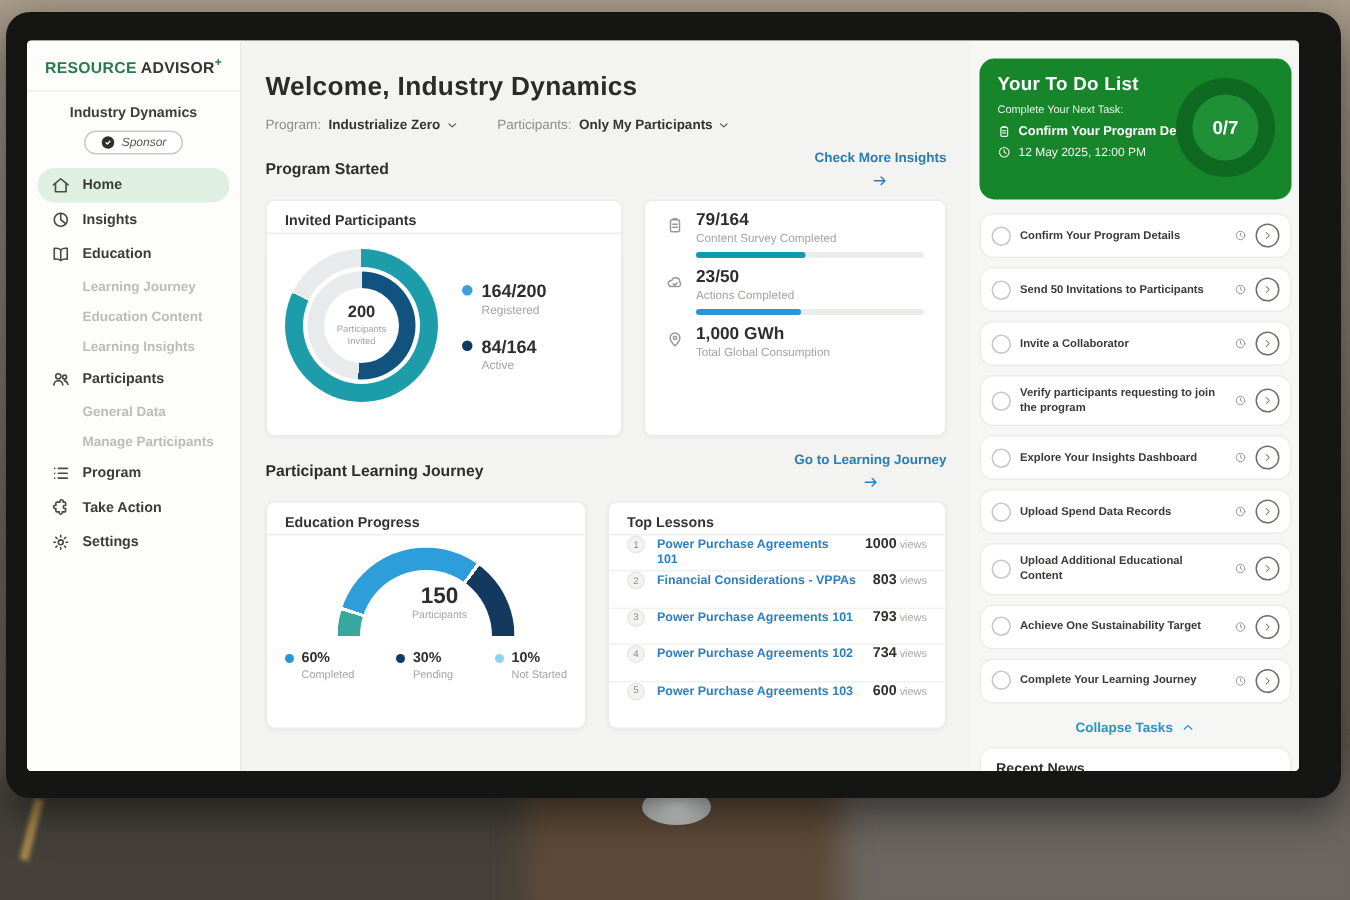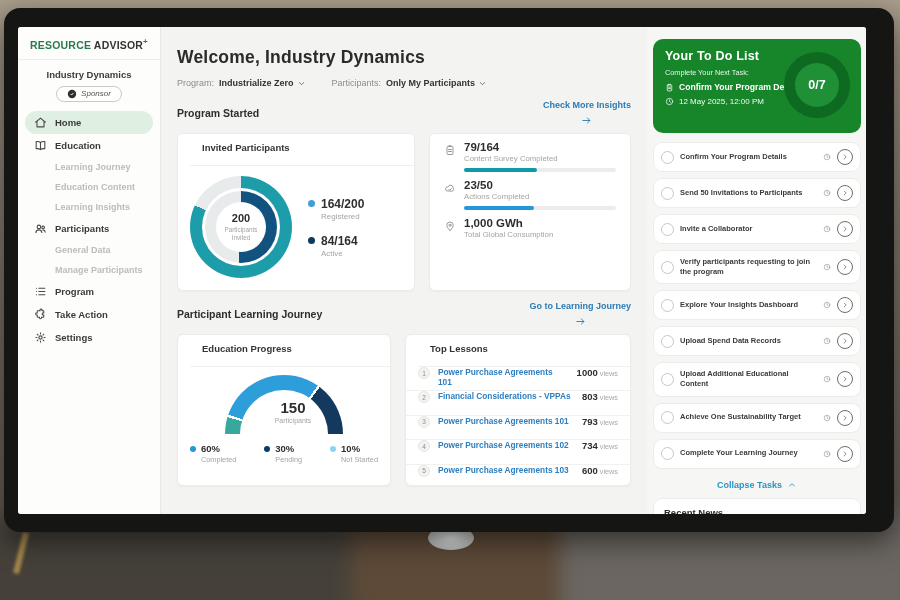--- a/index.html
+++ b/index.html
@@ -47,21 +47,21 @@
   .filters { display:flex; gap:26px; font-size:9px; color:#8e8e88; margin-bottom:12px; align-items:center; }
   .filters .val { font-weight:bold; color:#333331; margin-left:5px; }
   .filters .icon { width:9px; height:9px; color:#55554f; vertical-align:-1px; margin-left:3px; }
   .filter { display:flex; align-items:center; cursor:pointer; }
   .section-row { display:flex; justify-content:space-between; align-items:center; margin:10px 0 7px; }
   .section-title { font-size:10.5px; font-weight:bold; color:#2e2e2c; }
   .go-link { font-size:9px; font-weight:bold; color:#2a7cb5; display:flex; align-items:center; gap:5px; cursor:pointer;flex-direction:column; }
   .go-link .icon { width:11px; height:11px; }
   .cards-row { display:flex; gap:14px; }
   .card { background:#fff; border:1px solid #ececea; border-radius:6px; box-shadow:0 1px 2px rgba(0,0,0,.04); overflow:hidden; }
-  .card-header { padding:8px 12px 12px; font-size:9.5px; font-weight:bold; color:#333331; border-bottom:1px solid #efefed;margin-left:12px; }
+  .card-header { padding:8px 12px 2px; font-size:9.5px; font-weight:bold; color:#333331; border-bottom:1px solid #efefed; }
 
   
   .card-invited { width:238px; height:158px; }
   .invited-body { display:flex; align-items:center; gap:16px; padding:10px 12px; }
   .donut { position:relative; width:102px; height:102px; }
   .donut-outer { position:absolute; inset:0; border-radius:50%; }
   .donut-gap   { position:absolute; inset:12px; border-radius:50%; background:#fff; }
   .donut-inner { position:absolute; inset:15px; border-radius:50%; }
   .donut-hole  { position:absolute; inset:26px; border-radius:50%; background:#fff;
                  display:flex; flex-direction:column; align-items:center; justify-content:center; text-align:center; }
@@ -167,20 +167,29 @@
         <div class="nav-item active">
           <span class="icon">
               <svg viewBox="0 0 24 24" fill="none" stroke="currentColor" stroke-width="2" stroke-linecap="round" stroke-linejoin="round">
                 <path d="M3 11.5 12 4l9 7.5"></path>
                 <path d="M5.5 10v10h13V10"></path>
               </svg>
             </span>
           <span>Home</span>
         </div>
 
+        <div class="nav-item item">
+          <span class="icon">
+              <svg viewBox="0 0 24 24" fill="none" stroke="currentColor" stroke-width="2" stroke-linecap="round" stroke-linejoin="round">
+                <circle cx="12" cy="12" r="8"></circle>
+                <path d="M12 4v8l6 4.8"></path>
+              </svg>
+            </span>
+          <span>Insights</span>
+        </div>
 
         <div class="nav-item item">
           <span class="icon">
               <svg viewBox="0 0 24 24" fill="none" stroke="currentColor" stroke-width="2" stroke-linecap="round" stroke-linejoin="round">
                 <path d="M12 6.5C10 4.8 7 4.3 4 4.8V18c3-.5 6 0 8 1.7 2-1.7 5-2.2 8-1.7V4.8c-3-.5-6 0-8 1.7z"></path>
                 <path d="M12 6.5v13"></path>
               </svg>
             </span>
           <span>Education</span>
         </div>

